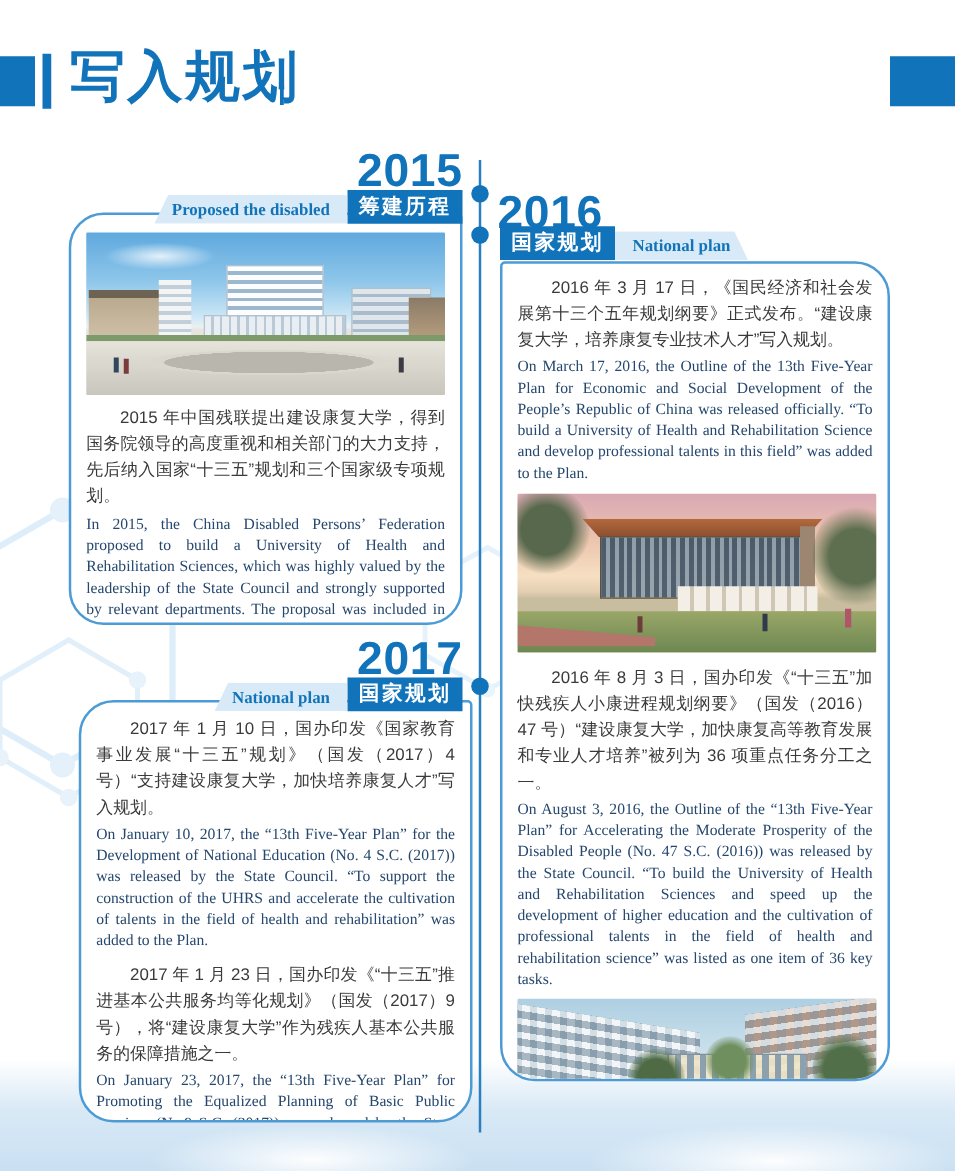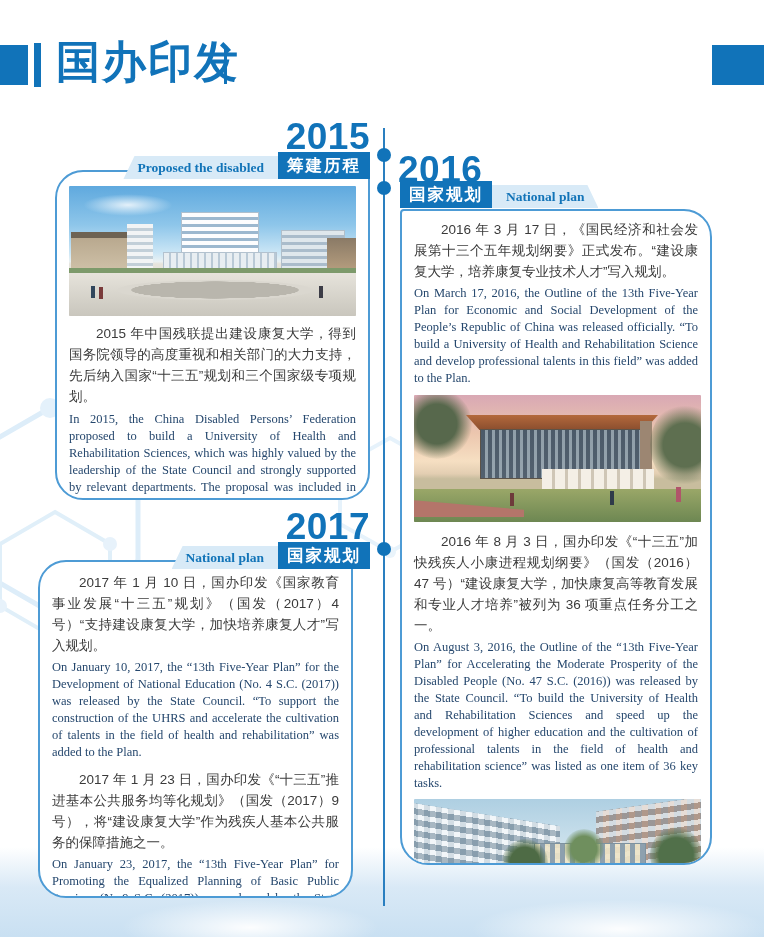--- a/index.html
+++ b/index.html
@@ -119,21 +119,21 @@
     <circle cx="110" cy="36" r="6" fill="#eaf4fb"></circle>
       <circle cx="60" cy="122" r="6" fill="#eaf4fb"></circle>
   </svg>
 
   <div class="sky-strip"></div>
   <div class="cloud" style="left:120px;bottom:-18px;width:260px;height:55px;"></div>
   <div class="cloud" style="left:470px;bottom:-22px;width:300px;height:60px;"></div>
 
   <div class="hdr-square"></div>
   <div class="hdr-bar"></div>
-  <div class="hdr-zh">国办印发</div>
+  <div class="hdr-zh">写入规划</div>
   <div class="hdr-div"></div>
   <div class="hdr-right"></div>
 
   <div class="tl-line"></div>
   <div class="tl-dot" style="top:148px;"></div>
   <div class="tl-dot" style="top:181px;"></div>
   <div class="tl-dot" style="top:542px;"></div>
 
   <div class="year left-col" style="top:119px;">2015</div>
   <div class="label-row" style="left:55px;top:152px;width:315px;justify-content:flex-end;">
@@ -158,21 +158,21 @@
     </div>
     <p class="zh-p" style="margin-top:7px;">2015 年中国残联提出建设康复大学，得到国务院领导的高度重视和相关部门的大力支持，先后纳入国家“十三五”规划和三个国家级专项规划。</p>
     <p class="en-p" style="margin-top:4px;">In 2015, the China Disabled Persons’ Federation proposed to build a University of Health and Rehabilitation Sciences, which was highly valued by the leadership of the State Council and strongly supported by relevant departments. The proposal was included in the “Thirteenth Five-Year Plan” and three National-level Major Projects.</p>
   </div>
 
   <div class="year left-col" style="top:509px;">2017</div>
   <div class="label-row" style="left:55px;top:542px;width:315px;justify-content:flex-end;">
     <span class="label-en slant-left">National plan</span>
     <span class="label-zh">国家规划</span>
   </div>
-  <div class="card tl-round" style="left:38px;top:560px;width:315px;height:338px;padding:10px 12px 0;">
+  <div class="card tl-round" style="left:63px;top:560px;width:315px;height:338px;padding:10px 12px 0;">
     <p class="zh-p">2017 年 1 月 10 日，国办印发《国家教育事业发展“十三五”规划》（国发（2017）4 号）“支持建设康复大学，加快培养康复人才”写入规划。</p>
     <p class="en-p" style="margin-top:3px;">On January 10, 2017, the “13th Five-Year Plan” for the Development of National Education (No. 4 S.C. (2017)) was released by the State Council. “To support the construction of the UHRS and accelerate the cultivation of talents in the field of health and rehabilitation” was added to the Plan.</p>
     <p class="zh-p" style="margin-top:8px;">2017 年 1 月 23 日，国办印发《“十三五”推进基本公共服务均等化规划》（国发（2017）9 号），将“建设康复大学”作为残疾人基本公共服务的保障措施之一。</p>
     <p class="en-p" style="margin-top:3px;">On January 23, 2017, the “13th Five-Year Plan” for Promoting the Equalized Planning of Basic Public Services (No.9 S.C. (2017)) was released by the State Council. “To build the University of Health and Rehabilitation Sciences” became one of the safeguards for basic public services for the disabled people. vw wv</p>
   </div>
 
   <div class="year right-col" style="top:152px;">2016</div>
   <div class="label-row" style="left:400px;top:181px;justify-content:flex-start;">
     <span class="label-zh">国家规划</span>
     <span class="label-en slant-right">National plan</span>

